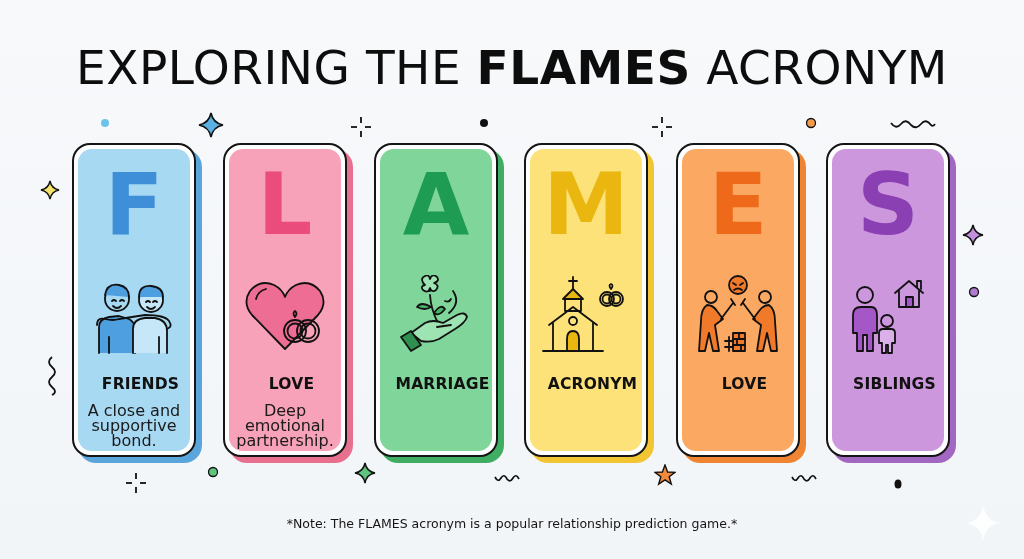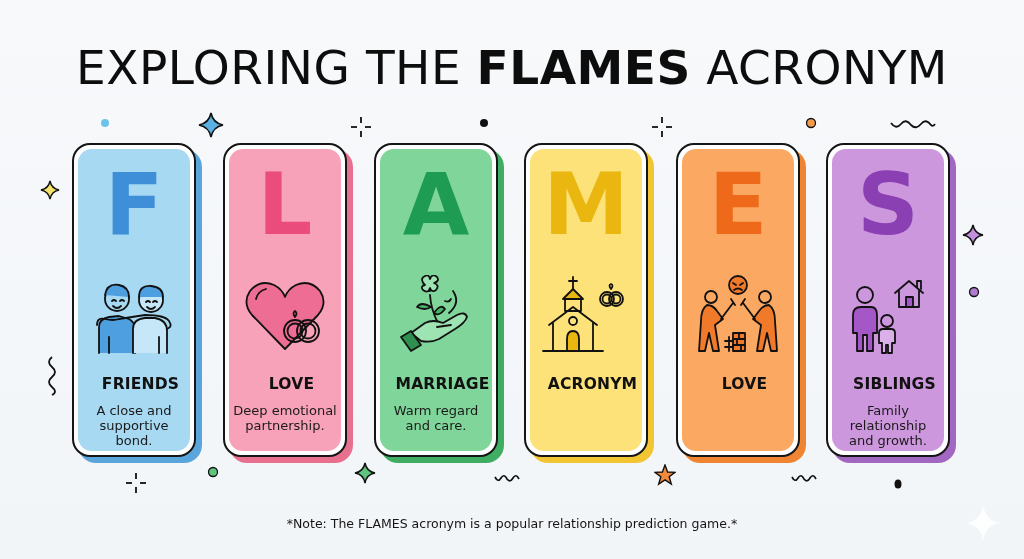--- a/index.html
+++ b/index.html
@@ -36,21 +36,21 @@
     margin-top: 12px; font-size: 86px; font-weight: bold;
     font-family: "DejaVu Sans", sans-serif; line-height: 1;
   }
   .icon { margin-top: 28px; width: 90px; height: 80px; }
   .word {
     position: absolute; top: 226px; width: 100%; text-align: center;
     font-size: 15.5px; font-weight: bold; color: #111; letter-spacing: 0.2px; padding-left: 13px;
   }
   .desc {
     position: absolute; top: 254px; width: 100%; text-align: center;
-    font-size: 13px; line-height: 15px; color: #1a1a1a; padding: 0 4px;
+    font-size: 16px; line-height: 15px; color: #1a1a1a; padding: 0 4px;
   }
   .note {
     position: absolute; top: 516px; left: 0; width: 1024px; text-align: center;
     font-size: 12.5px; color: #151515;
   }
   .deco { position: absolute; }
 </style>
 </head>
 <body>
 
@@ -192,21 +192,20 @@
           <path d="M40 32 Q30 26 26 32 Q34 36 40 32Z" fill="#49b36c"></path>
           <path d="M43 38 Q50 28 54 34 Q48 42 43 38Z" fill="#49b36c"></path>
           <path d="M62 16 Q70 28 58 38"></path>
             <path d="M54 26 q4 2 6 -2"></path>
           <path d="M20 58 L34 48 Q42 44 52 48 L66 40 Q74 36 76 42 Q74 48 64 54 L48 64 Q40 68 30 66 Z" fill="#9ee3b2"></path>
           <path d="M10 62 L20 56 L30 70 L20 76 Z" fill="#2f8f4e"></path>
           <path d="M46 52 L60 50"></path>
         </g>
       </svg>
       <div class="word">MARRIAGE</div>
-      <div class="desc">Warm regard and care.</div>
     </div>
   </div>
 </div>
 
 <div class="card-wrap" style="left:524px">
   <div class="card-shadow" style="background:#f2c632"></div>
   <div class="card">
     <div class="card-inner" style="background:#fde27a">
       <div class="letter" style="color:#e9b70f">M</div>
       <svg class="icon" viewBox="0 0 90 80">
@@ -267,18 +266,17 @@
           <path d="M10 58 V40 Q10 32 18 32 H28 Q34 32 34 40 V58 H30 V76 H24 V60 H20 V76 H14 V58 Z" fill="#a457c6"></path>
           <circle cx="44" cy="46" r="6"></circle>
           <path d="M36 68 V58 Q36 54 40 54 H48 Q52 54 52 58 V68 H49 V78 H45 V70 H43 V78 H39 V68 Z" fill="#d9b0e8"></path>
           <path d="M52 18 L66 6 L80 18"></path>
           <path d="M56 16 V32 H76 V16"></path>
           <rect x="63" y="22" width="7" height="10" fill="#a457c6"></rect>
           <path d="M74 12 V6 H78 V14"></path>
         </g>
       </svg>
       <div class="word">SIBLINGS</div>
-      <div class="desc">Family relationship and growth.</div>
     </div>
   </div>
 </div>
 
 <div class="note">*Note: The FLAMES acronym is a popular relationship prediction game.*</div>
 
 </body></html>

